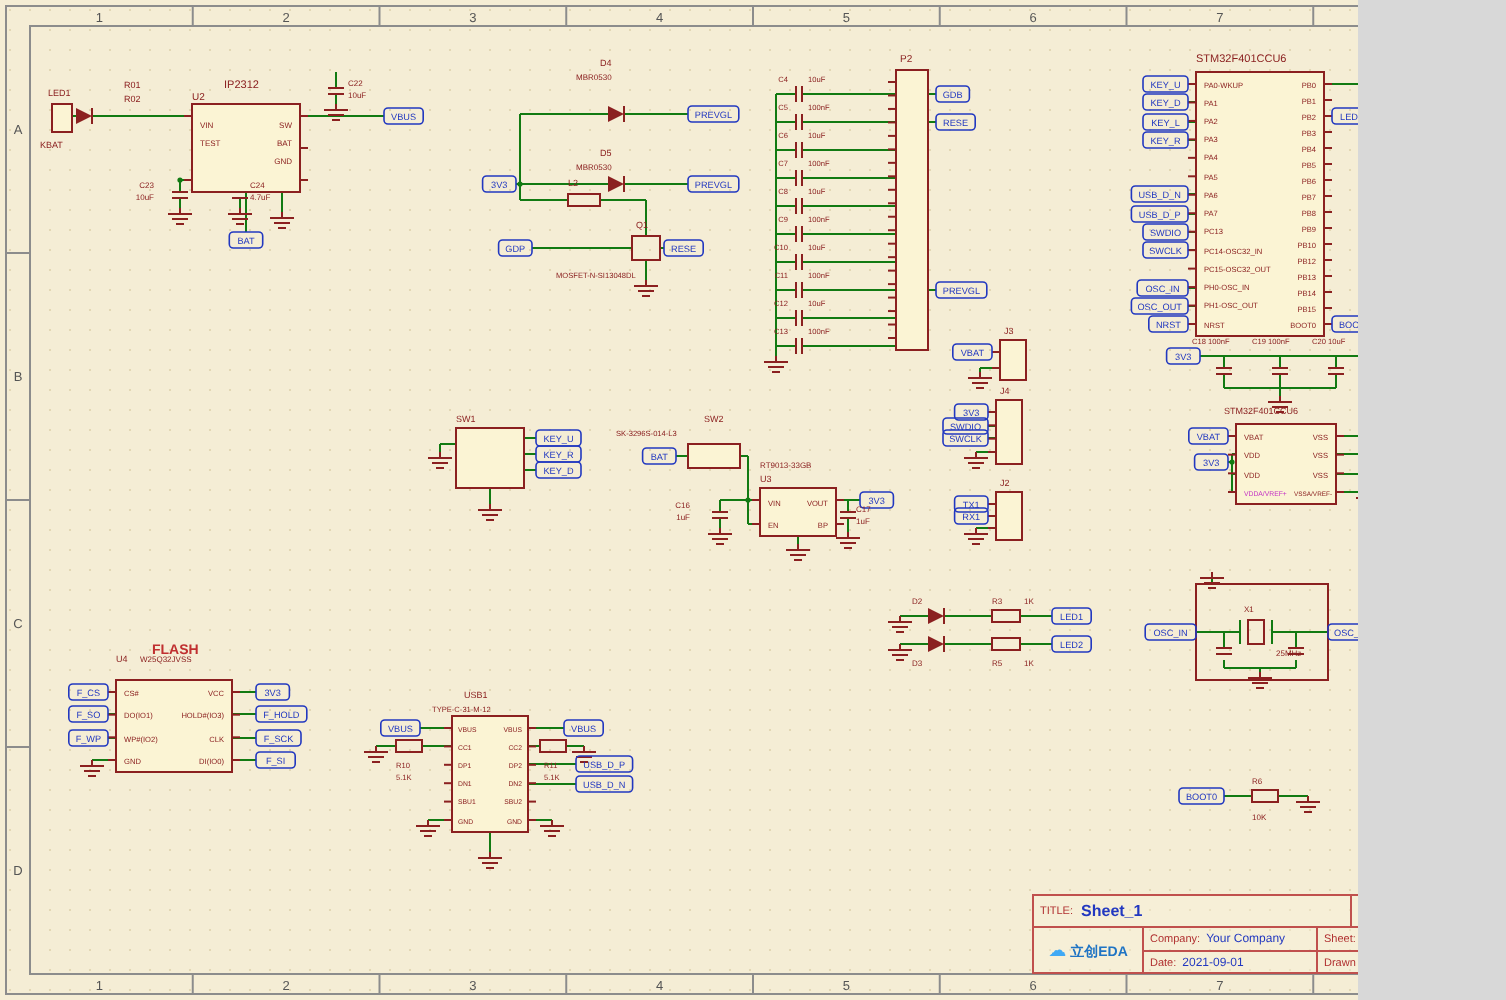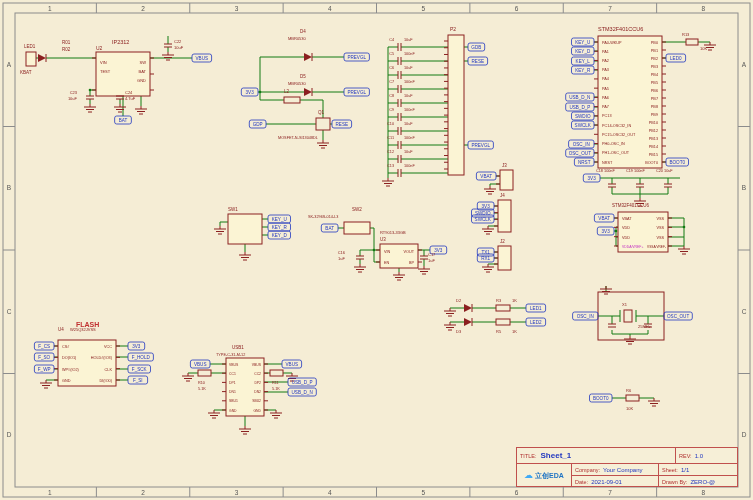--- a/index.html
+++ b/index.html
@@ -1,17 +1,17 @@
 <!DOCTYPE html>
 <html><head>
 <meta charset="utf-8">
 <style>
   html,body{margin:0;padding:0;background:#d8d8d8;}
   .canvas{
-    position:relative;width:753px;height:500px;overflow:hidden;
+    position:relative;width:679px;height:500px;overflow:hidden;
     background-color:#F5EDD5;
     background-image:radial-gradient(#E3D7B4 0.6px, transparent 0.7px);
     background-size:10px 10px;
     font-family:"Liberation Sans",sans-serif;
   }
   svg text{font-family:"Liberation Sans",sans-serif;}
   
   .tb{
     position:absolute;left:516px;top:447px;width:222px;height:40px;
     border:1px solid #C0504D;box-sizing:border-box;background:rgba(250,244,220,0.35);

